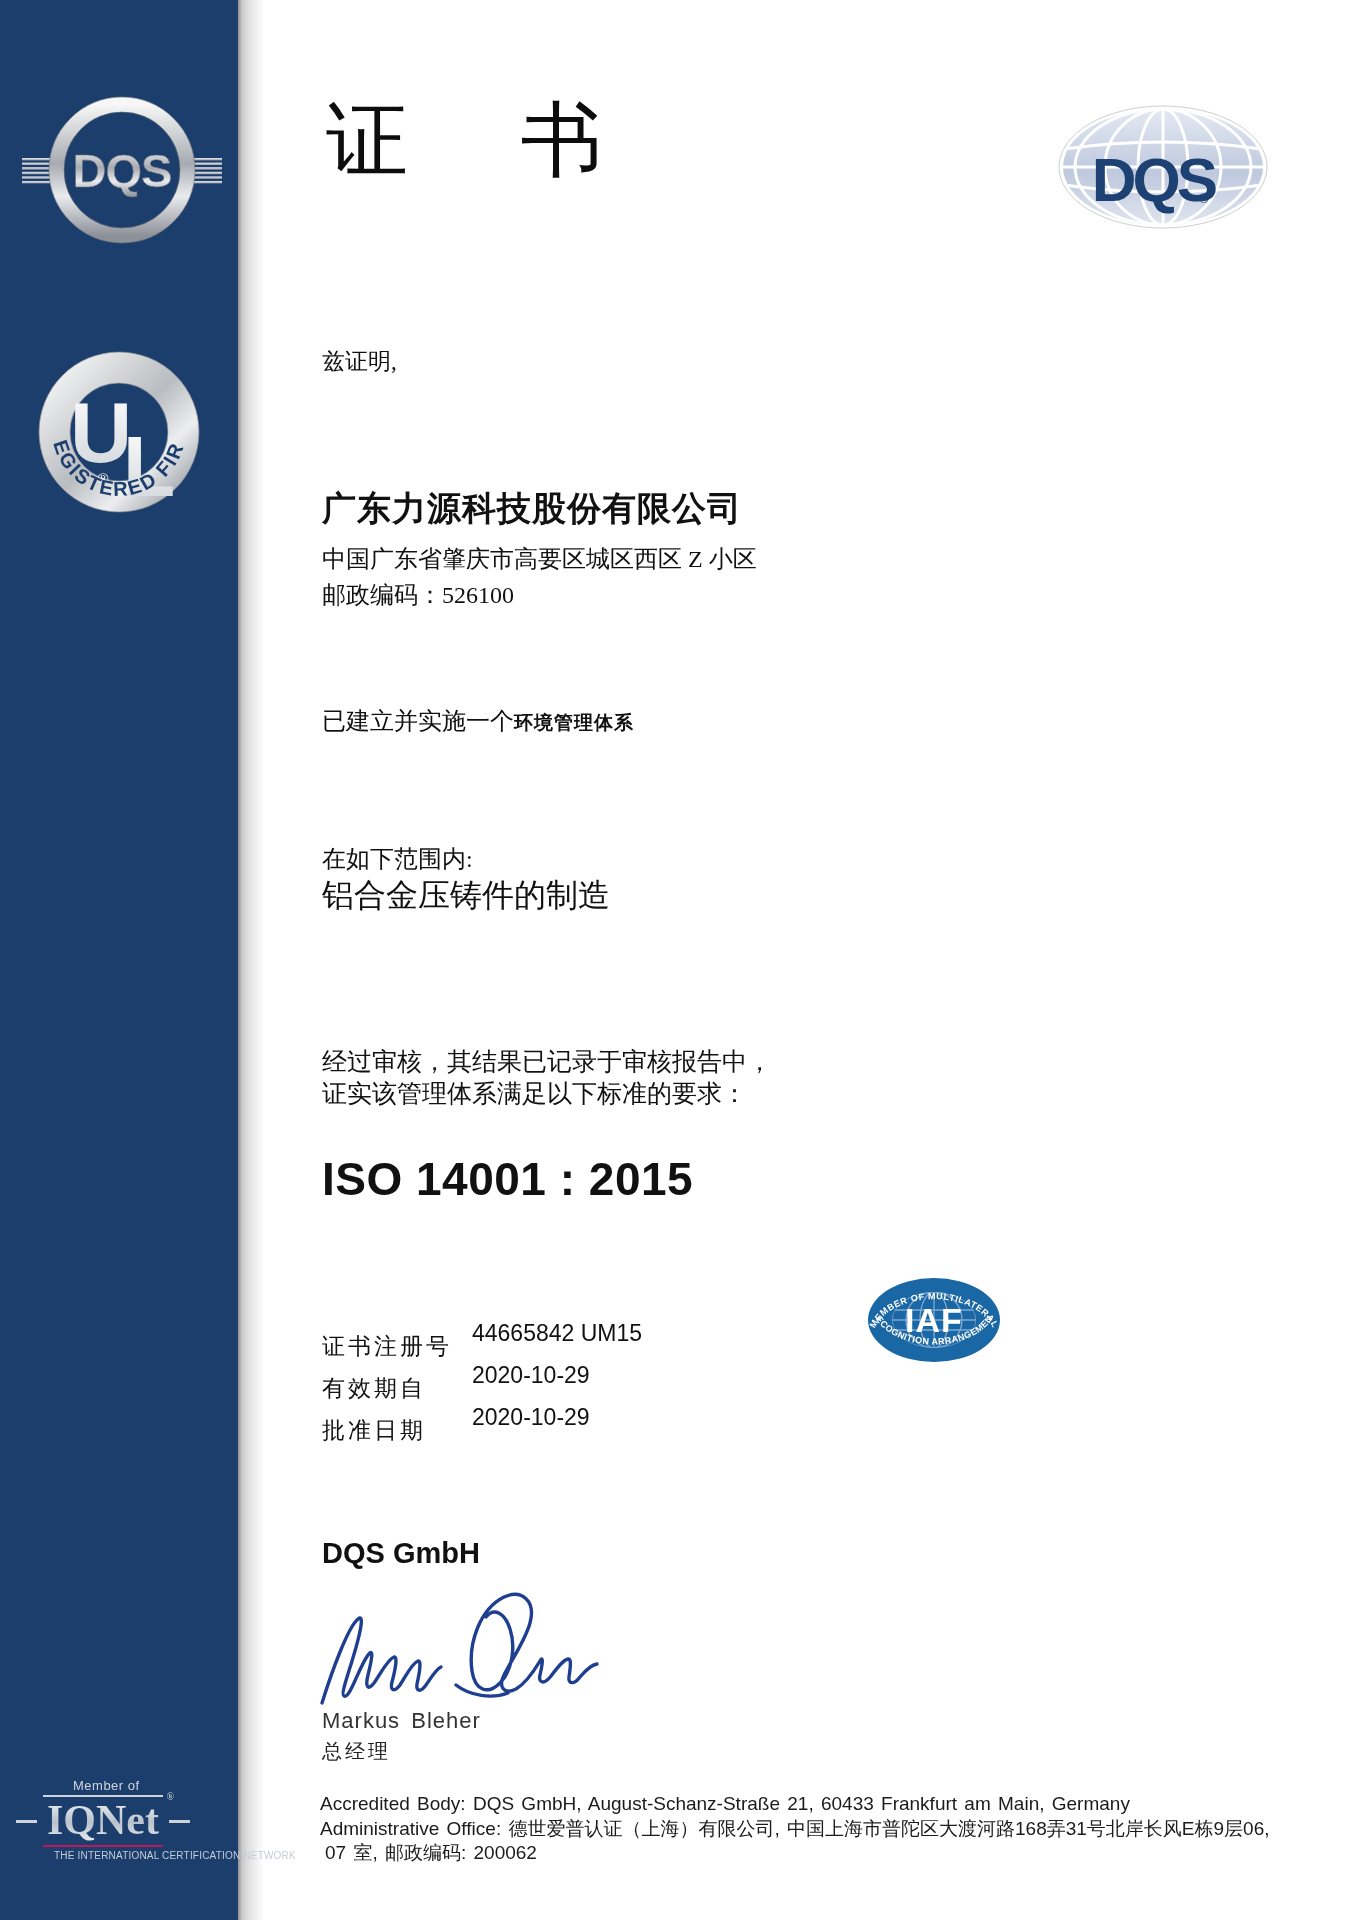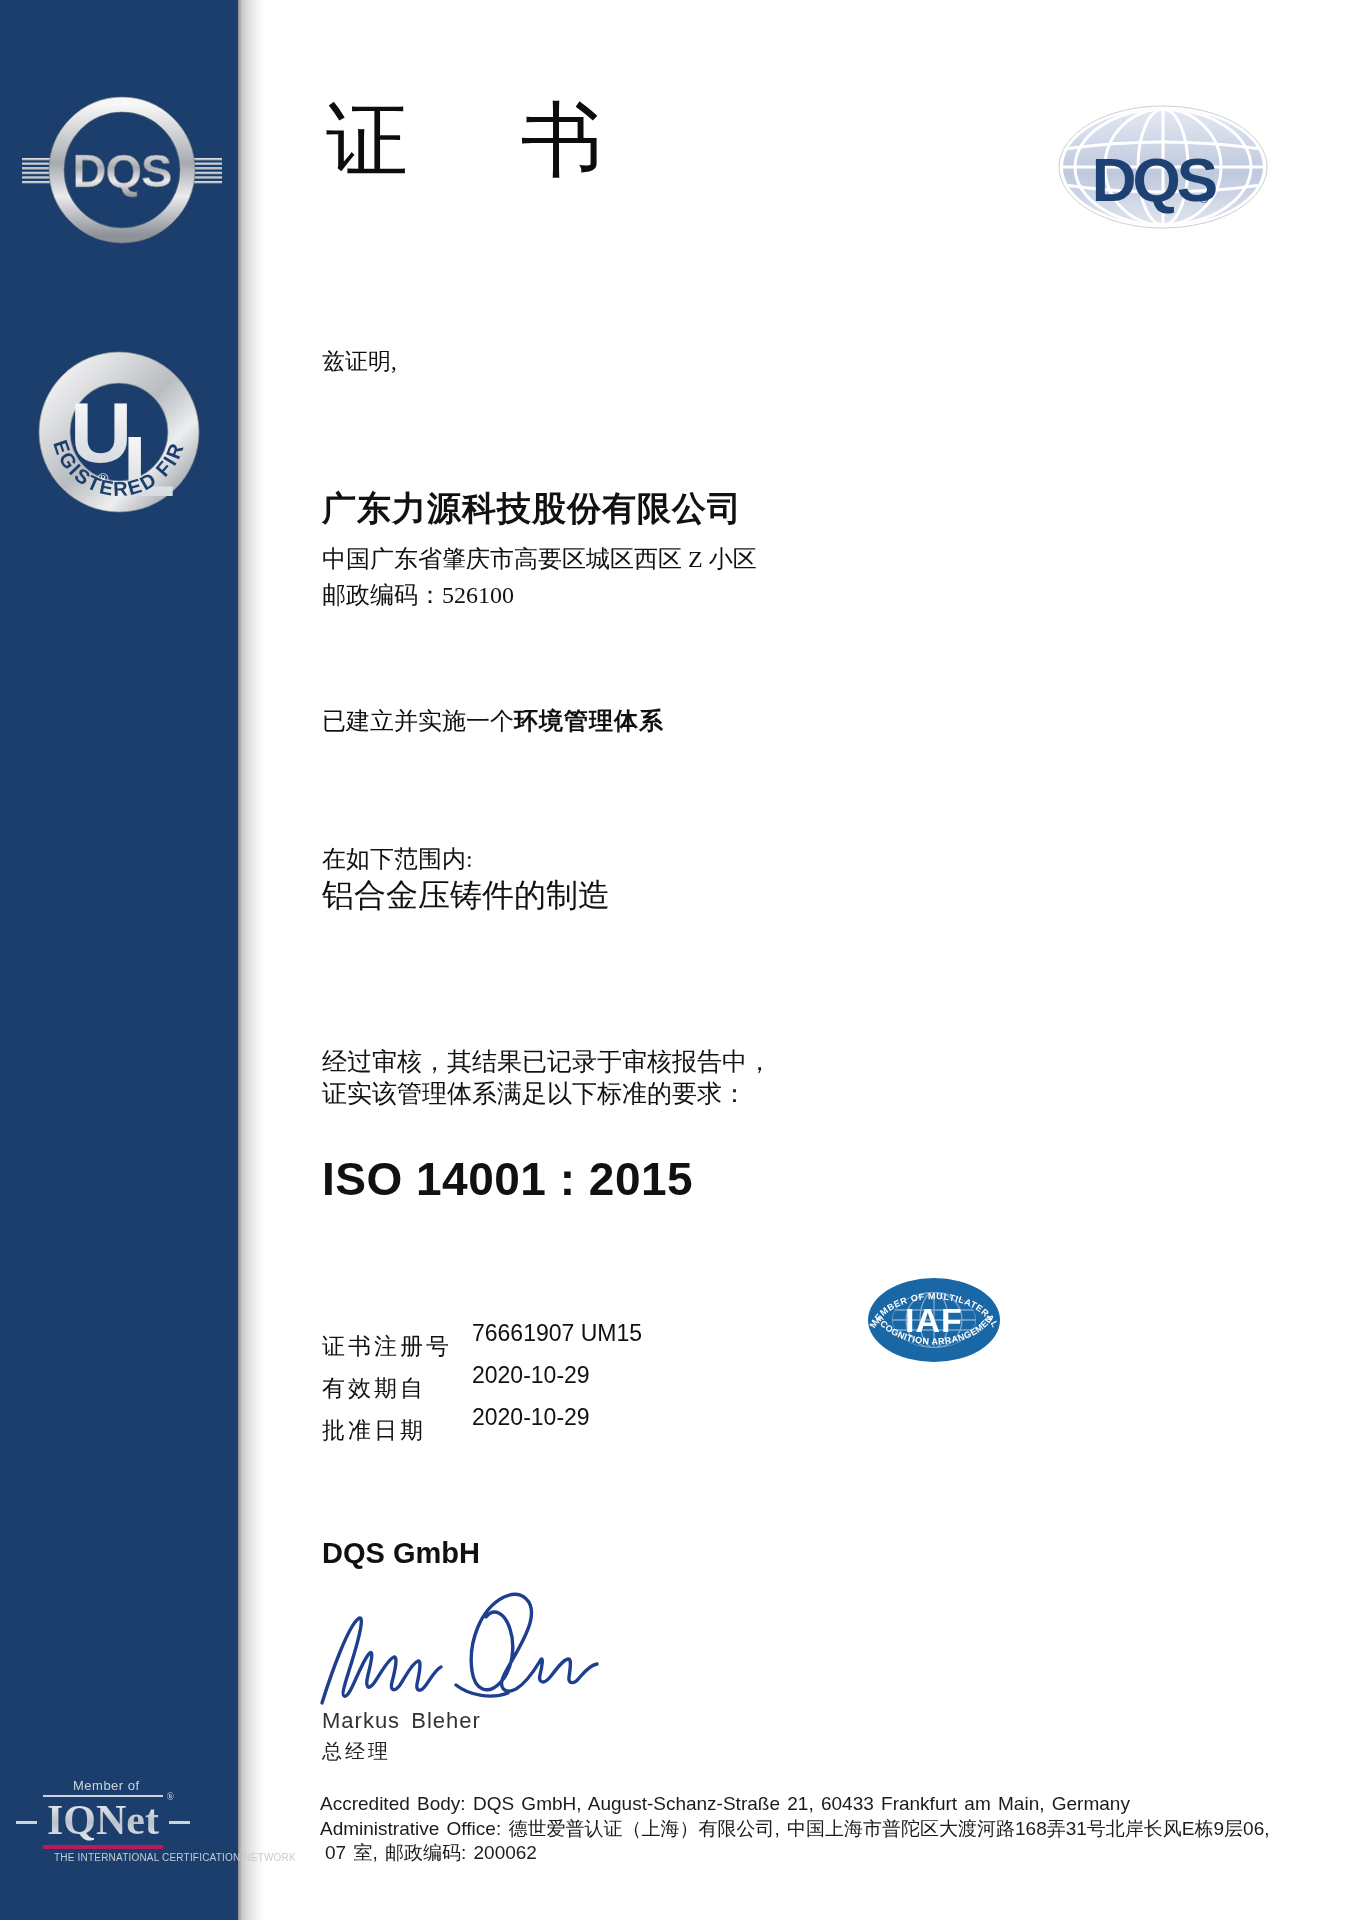--- a/index.html
+++ b/index.html
@@ -13,39 +13,39 @@
     background:linear-gradient(to right,#8f8f8f 0px,#c9c9c9 4px,#dcdcdc 35%,#f3f3f3 75%,#ffffff 100%); }
   .emblem { position:absolute; left:18px; top:95px; }
   .ul-logo { position:absolute; left:37px; top:350px; }
   
   .iqnet { position:absolute; left:16px; top:1778px; width:212px; color:#d6dbe2;
     font-family:"Liberation Serif","DejaVu Serif",serif; }
   .iq-member { margin-left:57px; font-size:13px; letter-spacing:.5px; color:#cdd4dd; margin-bottom:2px;
     font-family:"Liberation Sans","DejaVu Sans",sans-serif; }
   .iq-row { display:flex; align-items:center; gap:6px; }
   .iq-dash { width:21px; height:3px; background:#ccd3db; flex:0 0 auto; }
-  .iq-center { position:relative; border-top:2px solid #cfd5dd; border-bottom:4px solid #be185d;
+  .iq-center { position:relative; border-top:2px solid #cfd5dd; border-bottom:2px solid #be185d;
     padding:1px 4px 3px 4px; text-align:center; }
   .iq-name { font-size:42px; font-weight:bold; line-height:44px;
     background:linear-gradient(180deg,#f4f6f8 0%,#b9c1cc 55%,#e8ecf1 100%);
     -webkit-background-clip:text; background-clip:text; color:#dfe3e9; -webkit-text-fill-color:transparent; }
   .iq-reg { position:absolute; top:-6px; right:-11px; font-size:10px; color:#d6dbe2; }
   .iq-tagline { margin-left:38px; margin-top:3px; font-size:10px; letter-spacing:.2px; white-space:nowrap;
     color:#c4ccd6; font-family:"Liberation Sans","DejaVu Sans",sans-serif; }
   
   .cert-title { position:absolute; left:326px; top:92px; font-size:82px; line-height:1.2;
     color:#0d0d0d; word-spacing:92px; }
   .dqs-globe { position:absolute; left:1056px; top:103px; }
   
   .certify-line { position:absolute; left:322px; top:346px; font-size:23px; }
   .company-name { position:absolute; left:322px; top:486px; font-size:34px; font-weight:bold; letter-spacing:1px; }
   .addr1 { position:absolute; left:322px; top:543px; font-size:24px; }
   .addr2 { position:absolute; left:322px; top:579px; font-size:24px; }
   .system-line { position:absolute; left:322px; top:705px; font-size:24px; }
-  .system-line b { font-size:24px; letter-spacing:1px;margin-top:12px; }
+  .system-line b { font-size:19px; letter-spacing:1px;margin-top:12px; }
   .scope-intro { position:absolute; left:322px; top:843px; font-size:24px; }
   .scope-desc { position:absolute; left:322px; top:874px; font-size:32px; }
   .audit-par { position:absolute; left:322px; top:1046px; font-size:25px; line-height:32px; }
   .standard { position:absolute; left:322px; top:1152px; font-size:46px; font-weight:bold;
     font-family:"Liberation Sans","DejaVu Sans",sans-serif; letter-spacing:.5px; }
   
   .details { position:absolute; left:322px; top:1312px; }
   .detail-row { display:flex; height:42px; align-items:center; }
   .detail-label { width:150px; font-size:23px; letter-spacing:3px;margin-top:27px; }
   .detail-value { font-size:23px; font-family:"Liberation Sans","DejaVu Sans",sans-serif; }
@@ -190,21 +190,21 @@
   <div class="scope-intro">在如下范围内:</div>
   <div class="scope-desc">铝合金压铸件的制造</div>
 
   <div class="audit-par"><span>经过审核，其结果已记录于审核报告中，</span><br><span>证实该管理体系满足以下标准的要求：</span></div>
 
   <div class="standard">ISO 14001 : 2015</div>
 
   <div class="details">
     <div class="detail-row">
       <div class="detail-label">证书注册号</div>
-      <div class="detail-value">76661907 UM15</div>
+      <div class="detail-value">44665842 UM15</div>
     </div>
     <div class="detail-row">
       <div class="detail-label">有效期自</div>
       <div class="detail-value">2020-10-29</div>
     </div>
     <div class="detail-row">
       <div class="detail-label">批准日期</div>
       <div class="detail-value">2020-10-29</div>
     </div>
   </div>

